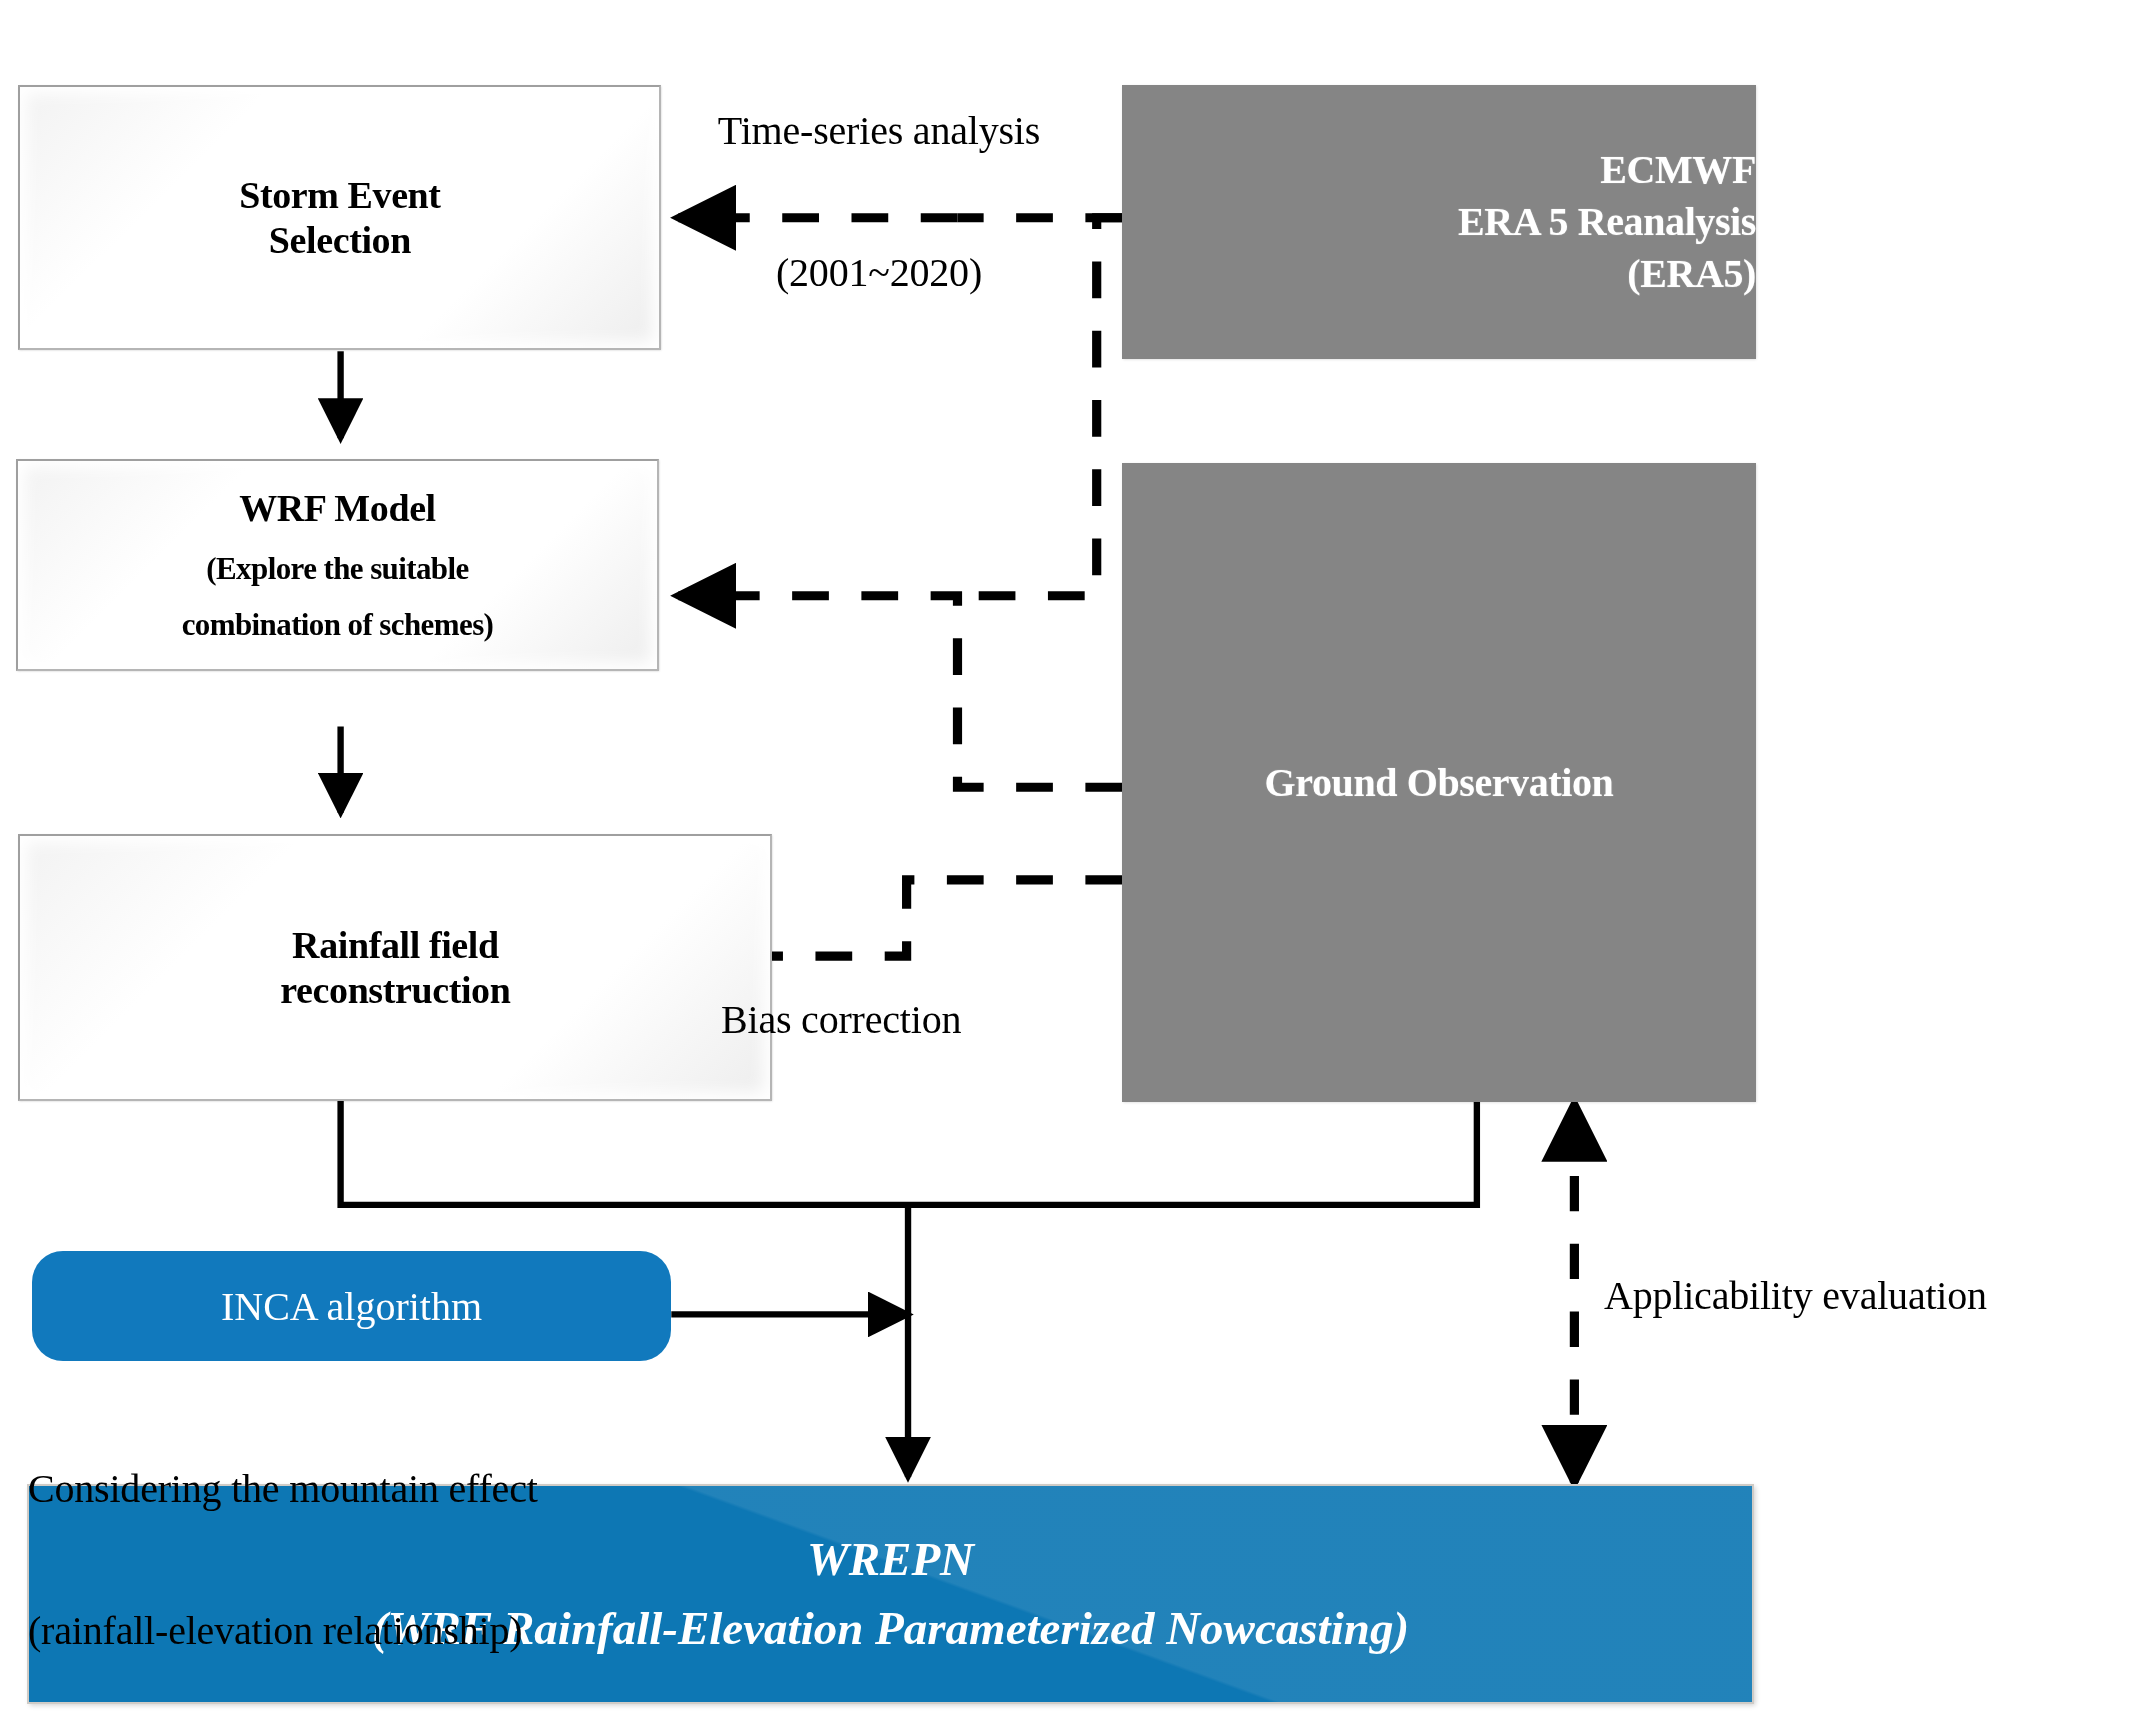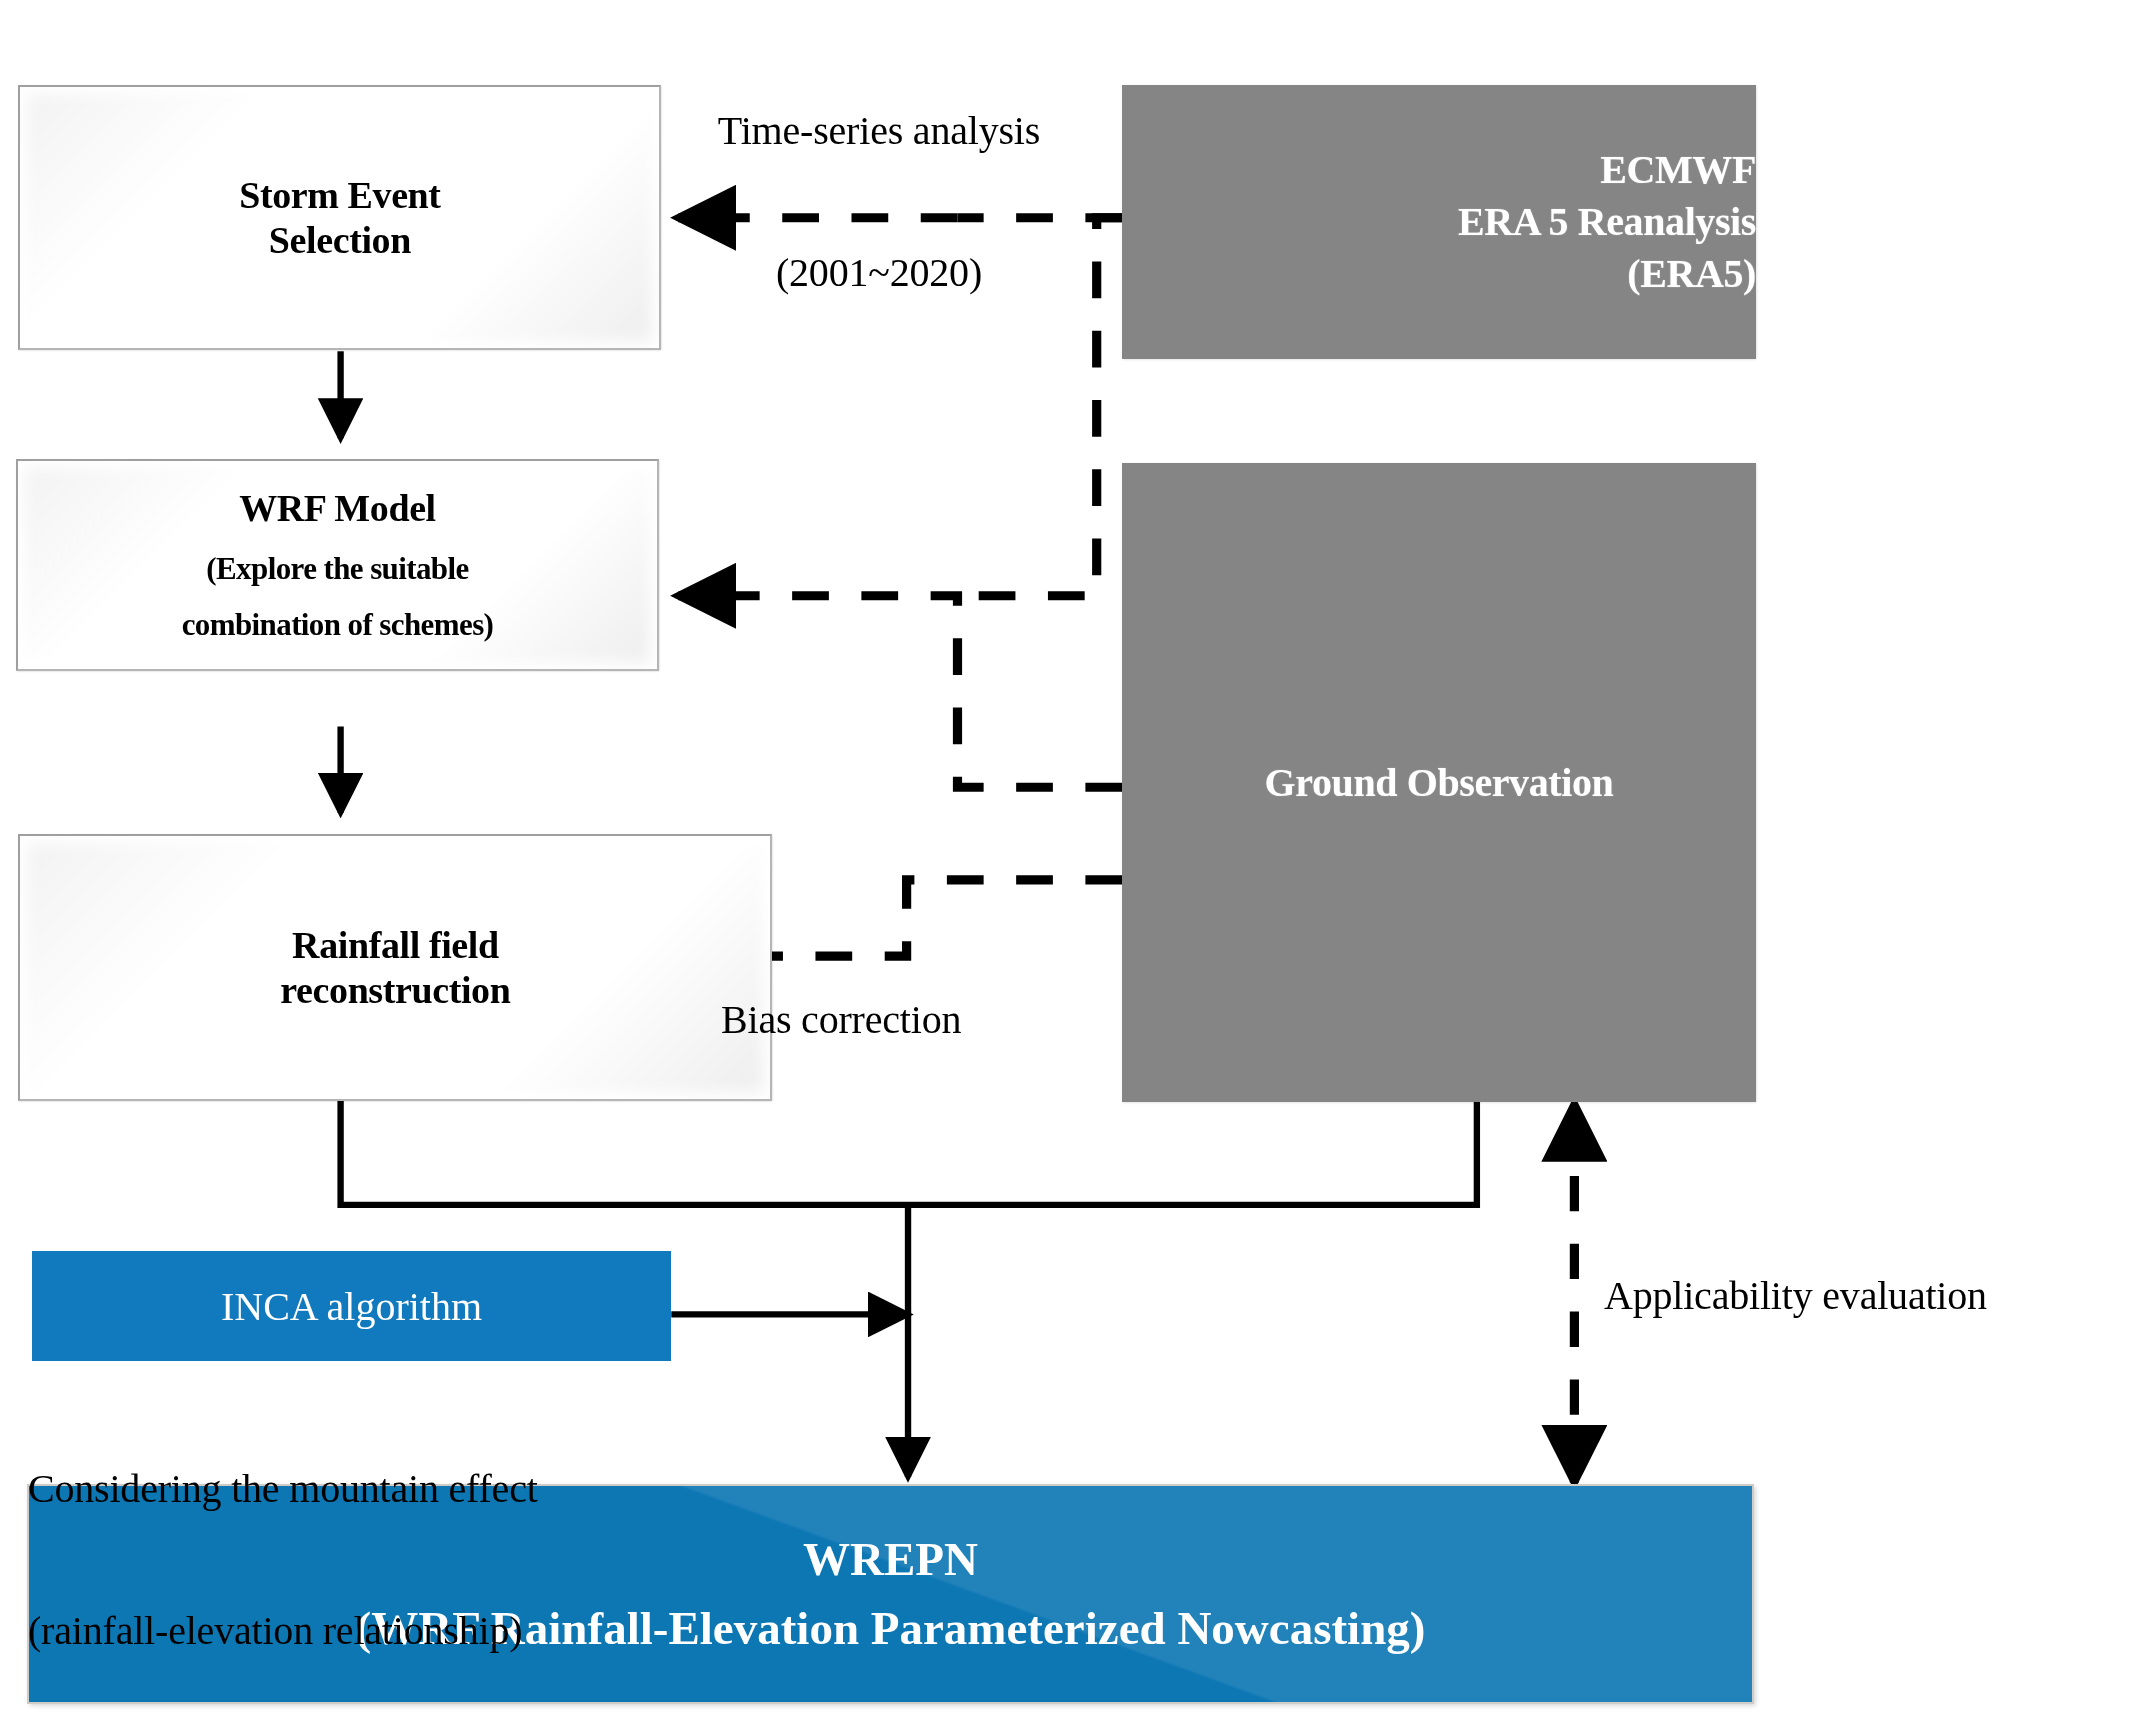--- a/index.html
+++ b/index.html
@@ -76,20 +76,21 @@
     letter-spacing: 0px;
   }
   .wrepn {
     border: 2.8px solid #cfcbc6;
     background:
       linear-gradient(200deg, rgba(255,255,255,0.085) 0%, rgba(255,255,255,0.085) 46%, rgba(0,0,0,0.00) 46.4%, rgba(0,0,0,0.00) 100%),
       linear-gradient(#0d77b4, #0d77b4);
     color: #ffffff;
     font-weight: bold;
     box-shadow: 2.1px 2.1px 5px rgba(0,0,0,0.18);
+    font-style: italic;
   }
   .wrepn .ttl  { font-size: 47px; line-height: 1.2; }
   .wrepn .sub  { font-size: 47px; line-height: 1.2; margin-top: 12.7px; }
   
   .lbl {
     position: absolute;
     color: #000000;
     font-size: 40px;
     line-height: 1.18;
     letter-spacing: -0.2px;
@@ -170,21 +171,21 @@
   <div class="node data" style="left:1122px; top:85px; width:634px; height:274px;align-items:flex-end;">
     <div class="ttl">ECMWF</div>
     <div class="ttl">ERA 5 Reanalysis</div>
     <div class="ttl">(ERA5)</div>
   </div>
 
   <div class="node data" style="left:1122px; top:463px; width:634px; height:639px;">
     <div class="ttl">Ground Observation</div>
   </div>
 
-  <div class="node inca" style="left:32px; top:1251px; width:639px; height:110px;">
+  <div class="node inca" style="left:32px; top:1251px; width:639px; height:110px;border-radius:31px;">
     <div>INCA algorithm</div>
   </div>
 
   <div class="node wrepn" style="left:27px; top:1484px; width:1727px; height:220px;">
     <div class="ttl">WREPN</div>
     <div class="sub">(WRF Rainfall-Elevation Parameterized Nowcasting)</div>
   </div>
 
   <div class="lbl center" style="left:639px; top:12.7px; width:480px;">
     <div>Time-series analysis</div>

